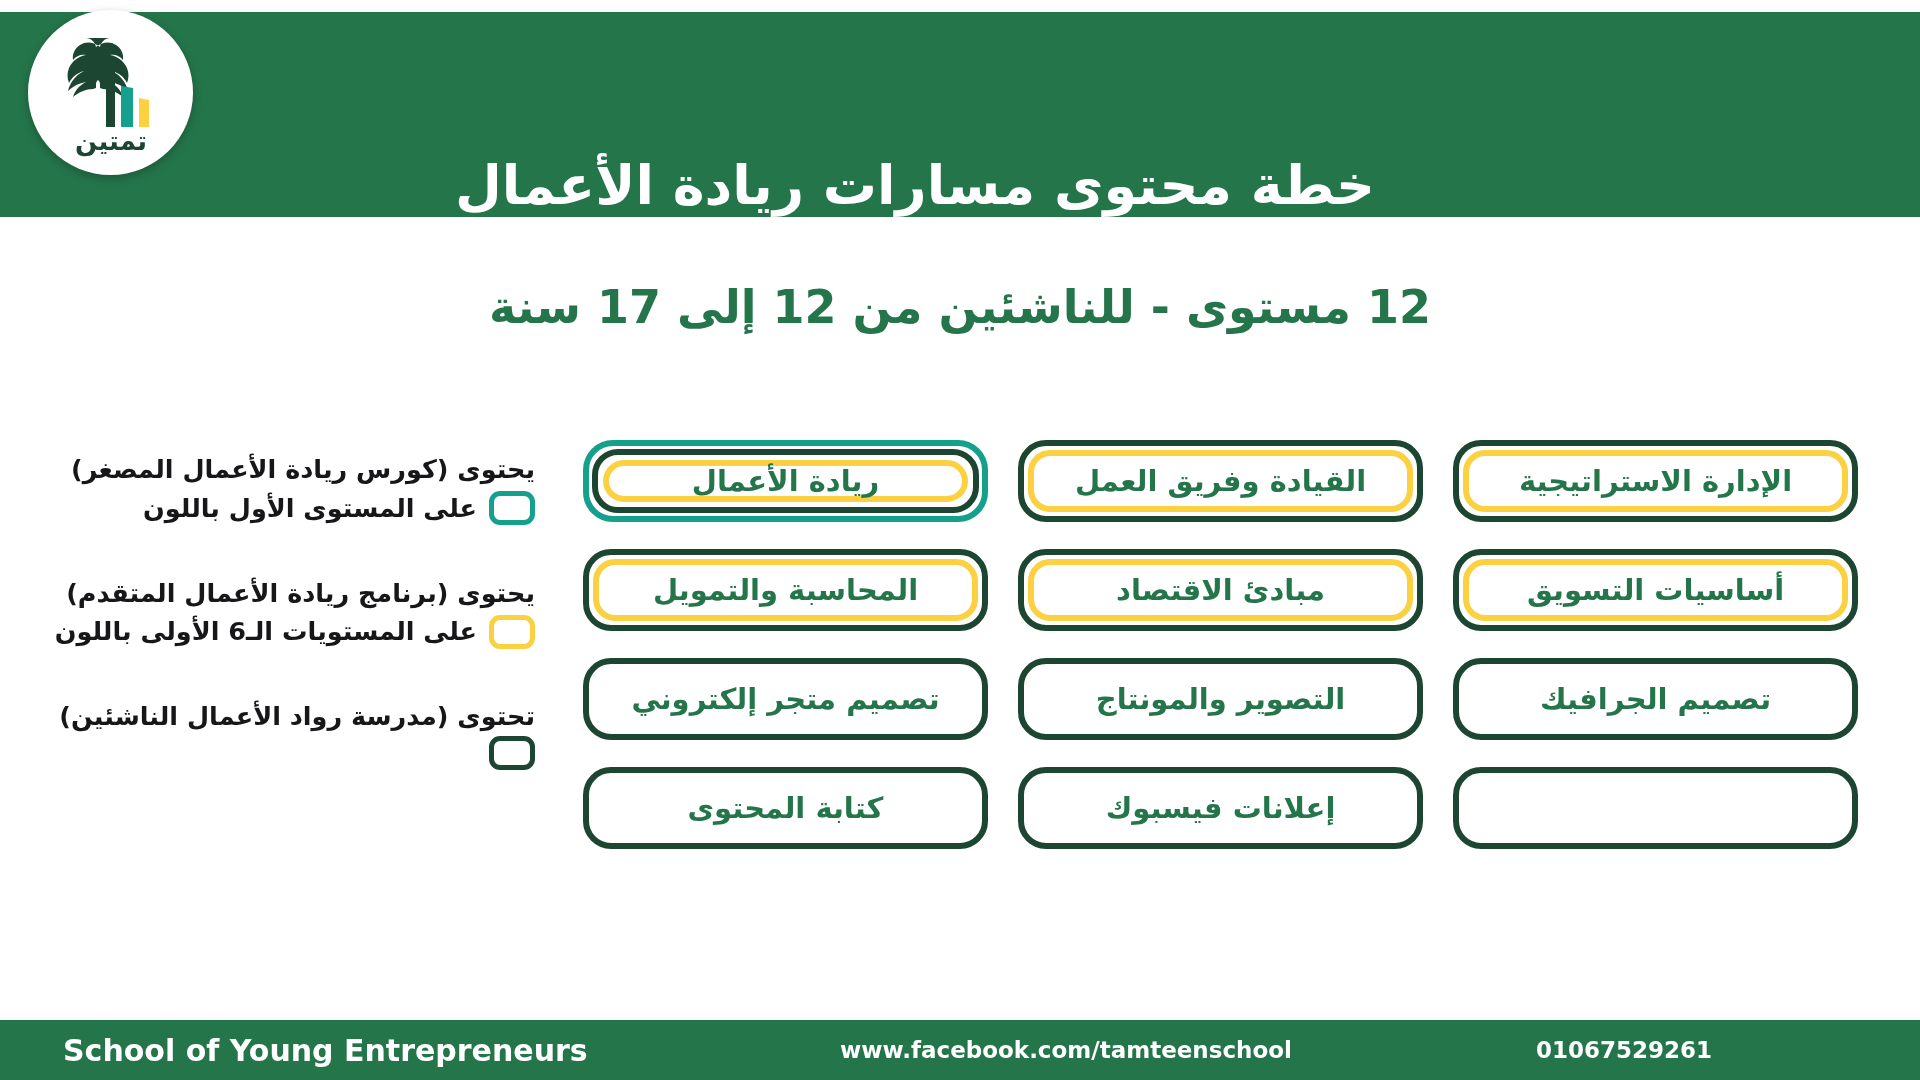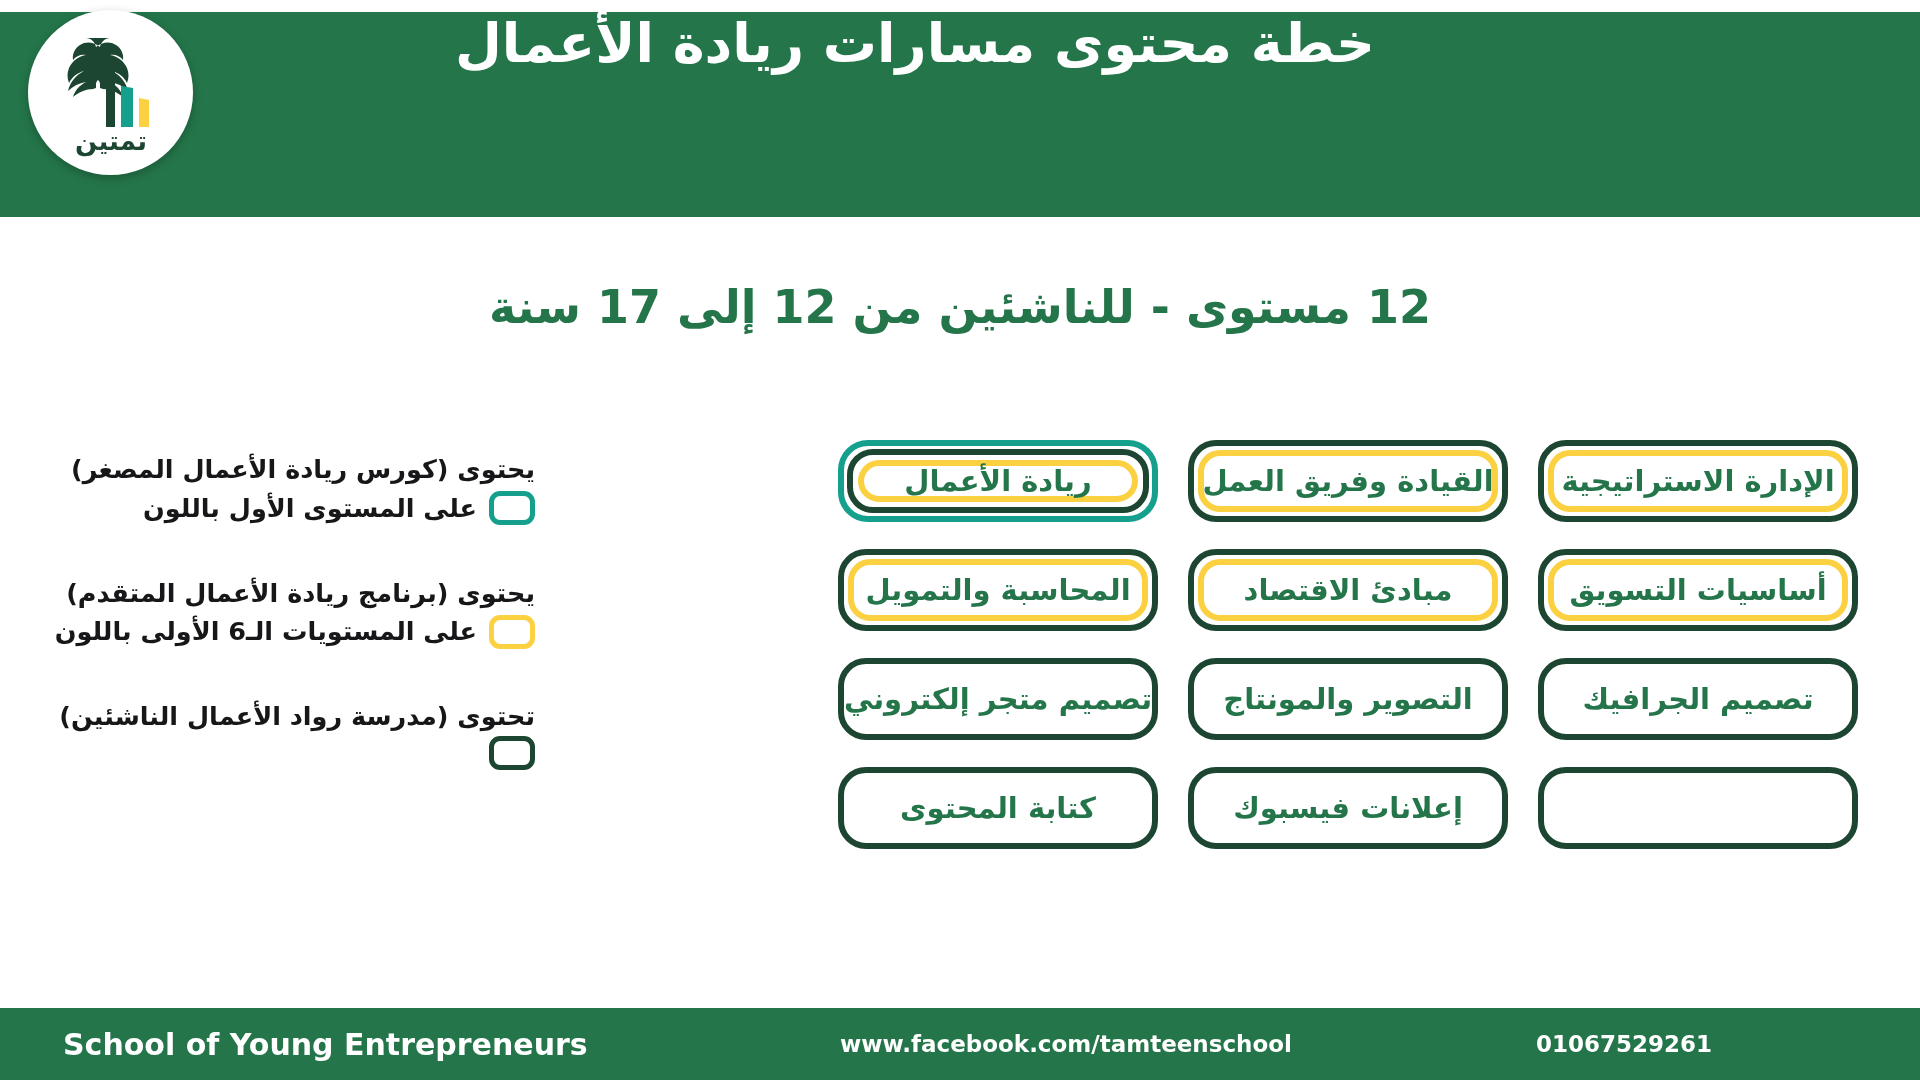--- a/index.html
+++ b/index.html
@@ -18,21 +18,21 @@
 
   
   .header-bar {
     position: absolute;
     top: 12px;
     left: 0;
     width: 1920px;
     height: 205px;
     background: #24754a;
     display: flex;
-    align-items: flex-start;
+    align-items: flex-end;
     justify-content: flex-end;
   }
 
   .header-title {
     color: #ffffff;
     font-size: 54px;
     font-weight: bold;
     letter-spacing: 0px;
     margin-left: 455px;
     white-space: nowrap;
@@ -81,21 +81,21 @@
     gap: 27px;
   }
   .grid-row {
     display: flex;
     flex-direction: row;
     gap: 30px;
     justify-content: flex-start;
   }
 
   .course-box {
-    width: 320px;
+    width: 405px;
     height: 82px;
     position: relative;
     display: flex;
     align-items: center;
     justify-content: center;
     border-radius: 6px;
   }
 
   
   .ring {
@@ -174,21 +174,21 @@
   .sw-teal   { border: 5px solid #14a08c; }
   .sw-yellow { border: 5px solid #fbd041; }
   .sw-dark   { border: 5px solid #1d4632; }
 
   
   .footer-bar {
     position: absolute;
     bottom: 0;
     left: 0;
     width: 1920px;
-    height: 72px;
+    height: 60px;
     background: #24754a;
     display: flex;
     align-items: center;
     direction: ltr;
   }
   .footer-school {
     position: absolute;
     left: 63px;
     color: #ffffff;
     font-size: 30px;

